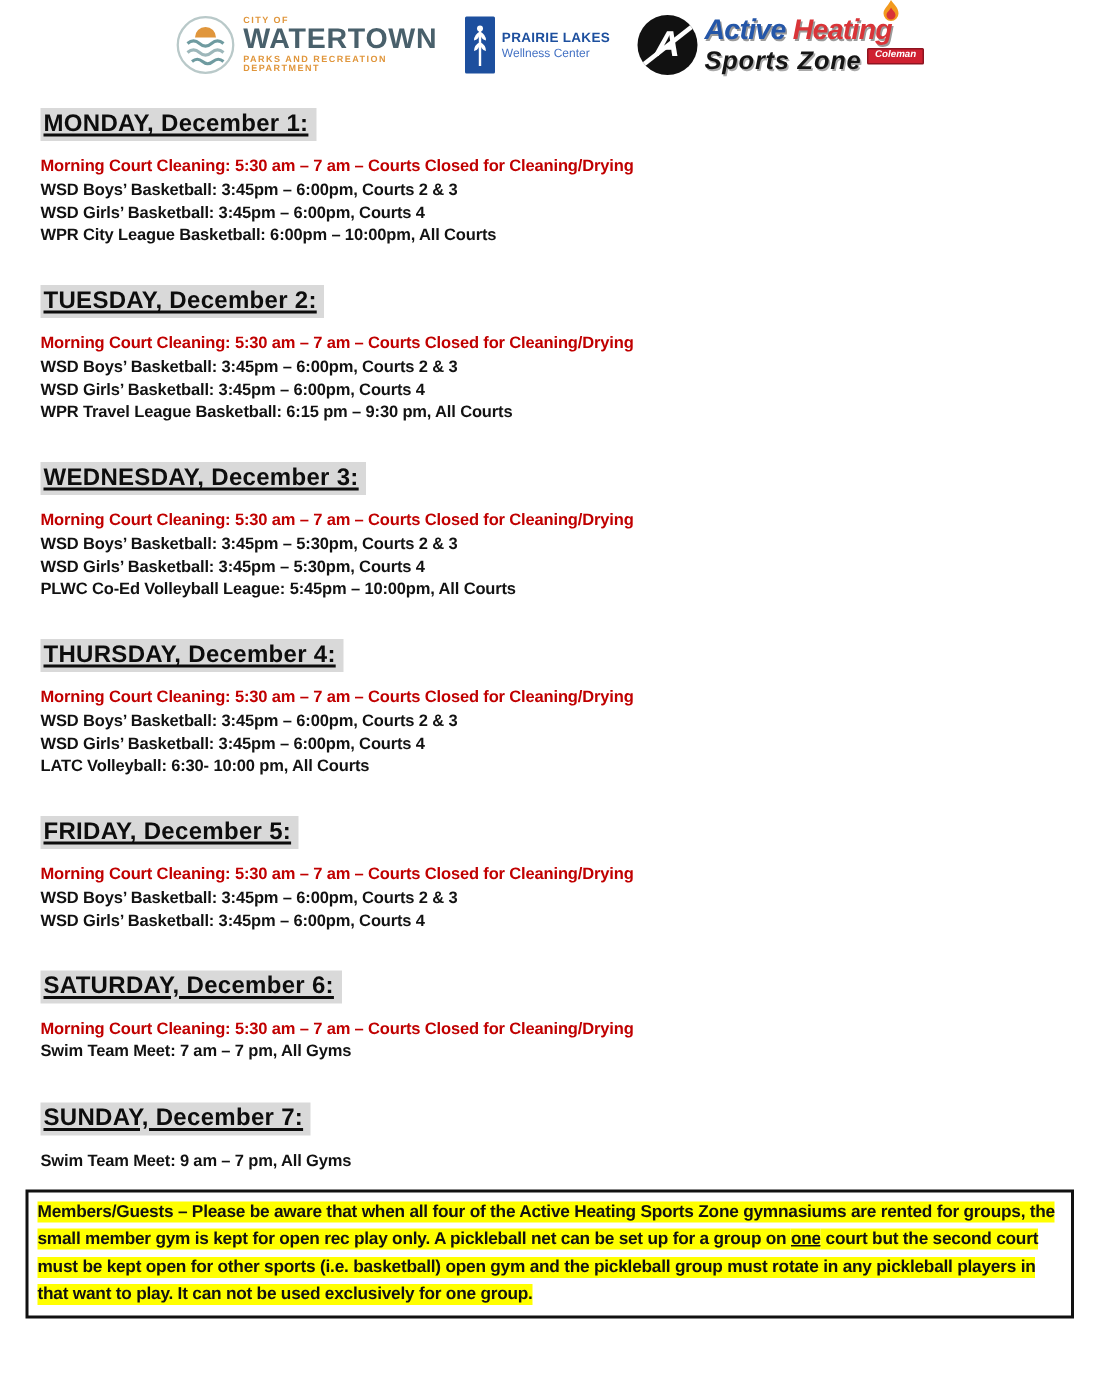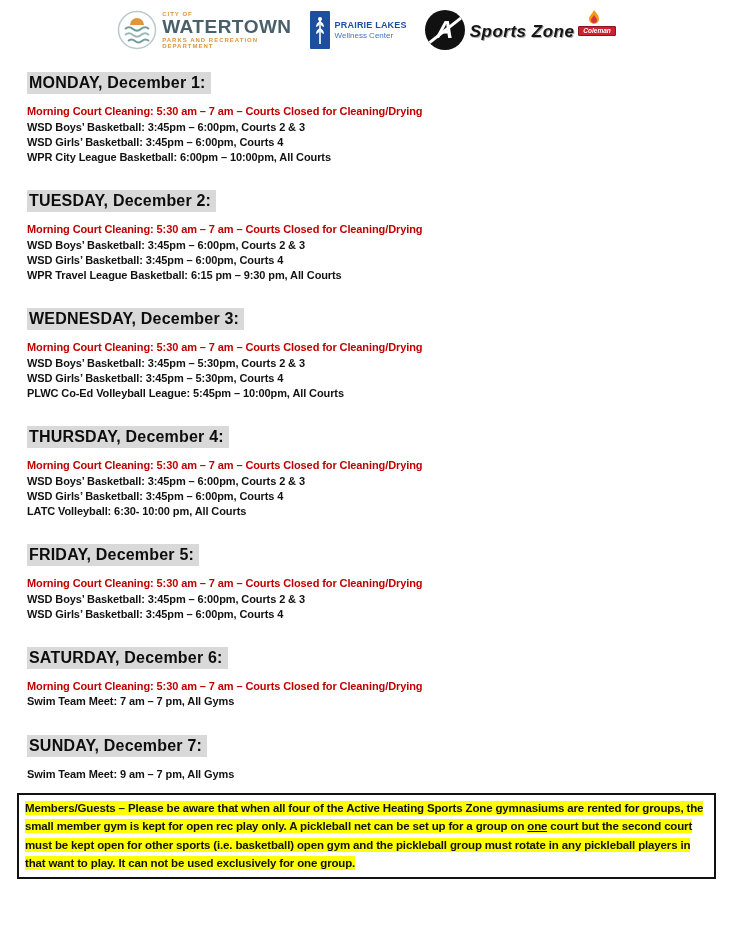--- a/index.html
+++ b/index.html
@@ -23,33 +23,33 @@
 
   .ah-circle { width:40px; height:40px; border-radius:50%; background:#111; color:#fff;
     display:flex; align-items:center; justify-content:center; font-weight:bold; font-style:italic;
     font-size:24px; position:relative; overflow:hidden; flex:0 0 auto; }
   .ah-circle .swoosh { position:absolute; width:54px; height:3px; background:#fff; transform:rotate(-38deg); top:19px; left:-7px; }
   .ah-text { display:flex; flex-direction:column; line-height:1; position:relative; }
   .ah-line1 { font-size:19px; font-weight:bold; font-style:italic; letter-spacing:-.5px;
     text-shadow:1px 1px 0 #9a9a9a; white-space:nowrap; }
   .ah-active { color:#2456a8; }
   .ah-heating { color:#d93438; }
-  .ah-line2 { display:flex; align-items:center; gap:4px; margin-top:2px; }
+  .ah-line2 { display:flex; align-items:flex-start; gap:4px; margin-top:2px; }
   .ah-sz { font-size:17px; font-weight:bold; font-style:italic; color:#151515; letter-spacing:.5px;
     text-shadow:1px 1px 0 #aaa; white-space:nowrap; }
   .coleman { background:#cf2030; color:#fff; font-size:6.5px; font-style:italic; font-weight:bold;
     padding:1px 4px; border:1px solid #8e1420; border-radius:1px; }
   .flame { position:absolute; top:-11px; left:118px; }
 
   
   .content { padding:3px 27px 0 27px; }
   .day { margin-top:19px; }
   .day:first-child { margin-top:4px; }
   .day-title { display:inline-block; font-size:16px; font-weight:bold; color:#0d0d0d;
-    background:#d9d9d9; padding:2px 5px 2px 2px; 
+    background:#d9d9d9; padding:2px 5px 2px 2px; text-decoration:underline;
     text-decoration-thickness:2px; text-underline-offset:2px; letter-spacing:.2px; }
   .cleaning { color:#c00000; font-size:11px; font-weight:bold; margin-top:9px; line-height:1.5; letter-spacing:-.1px; }
   .event { color:#121212; font-size:11px; font-weight:bold; line-height:1.38; letter-spacing:-.1px; }
 
   
   .notice-box { margin:11px 17px 0 17px; border:2px solid #111; padding:4px 6px 5px 6px; background:#fff; }
   .notice-text { font-size:11.5px; font-weight:bold; line-height:1.6; color:#111; letter-spacing:-.15px; }
   .hl { background:#ffff00; padding:1px 0; }
   .hl-u { text-decoration:underline; }
 </style>
@@ -96,20 +96,21 @@
     <div class="logo">
       <div class="ah-circle">
         <div class="swoosh"></div>
         <span style="position:relative">A</span>
       </div>
       <div class="ah-text">
         <svg class="flame" width="12" height="15" viewBox="0 0 12 15">
           <path d="M6,0 C8,3 11,5 11,9 A5,5 0 0 1 1,9 C1,6 4,4 6,0 z" fill="#f29a1e"></path>
           <path d="M6,5 C7,7 9,8 9,10 A3,3 0 0 1 3,10 C3,8 5,7.5 6,5 z" fill="#d93438"></path>
         </svg>
+        <span class="ah-line1"><span class="ah-active">Active</span> <span class="ah-heating">Heating</span></span>
         <span class="ah-line2">
           <span class="ah-sz">Sports Zone</span>
           <span class="coleman">Coleman</span>
         </span>
       </div>
     </div>
 
   </div>
 
   <div class="content">

